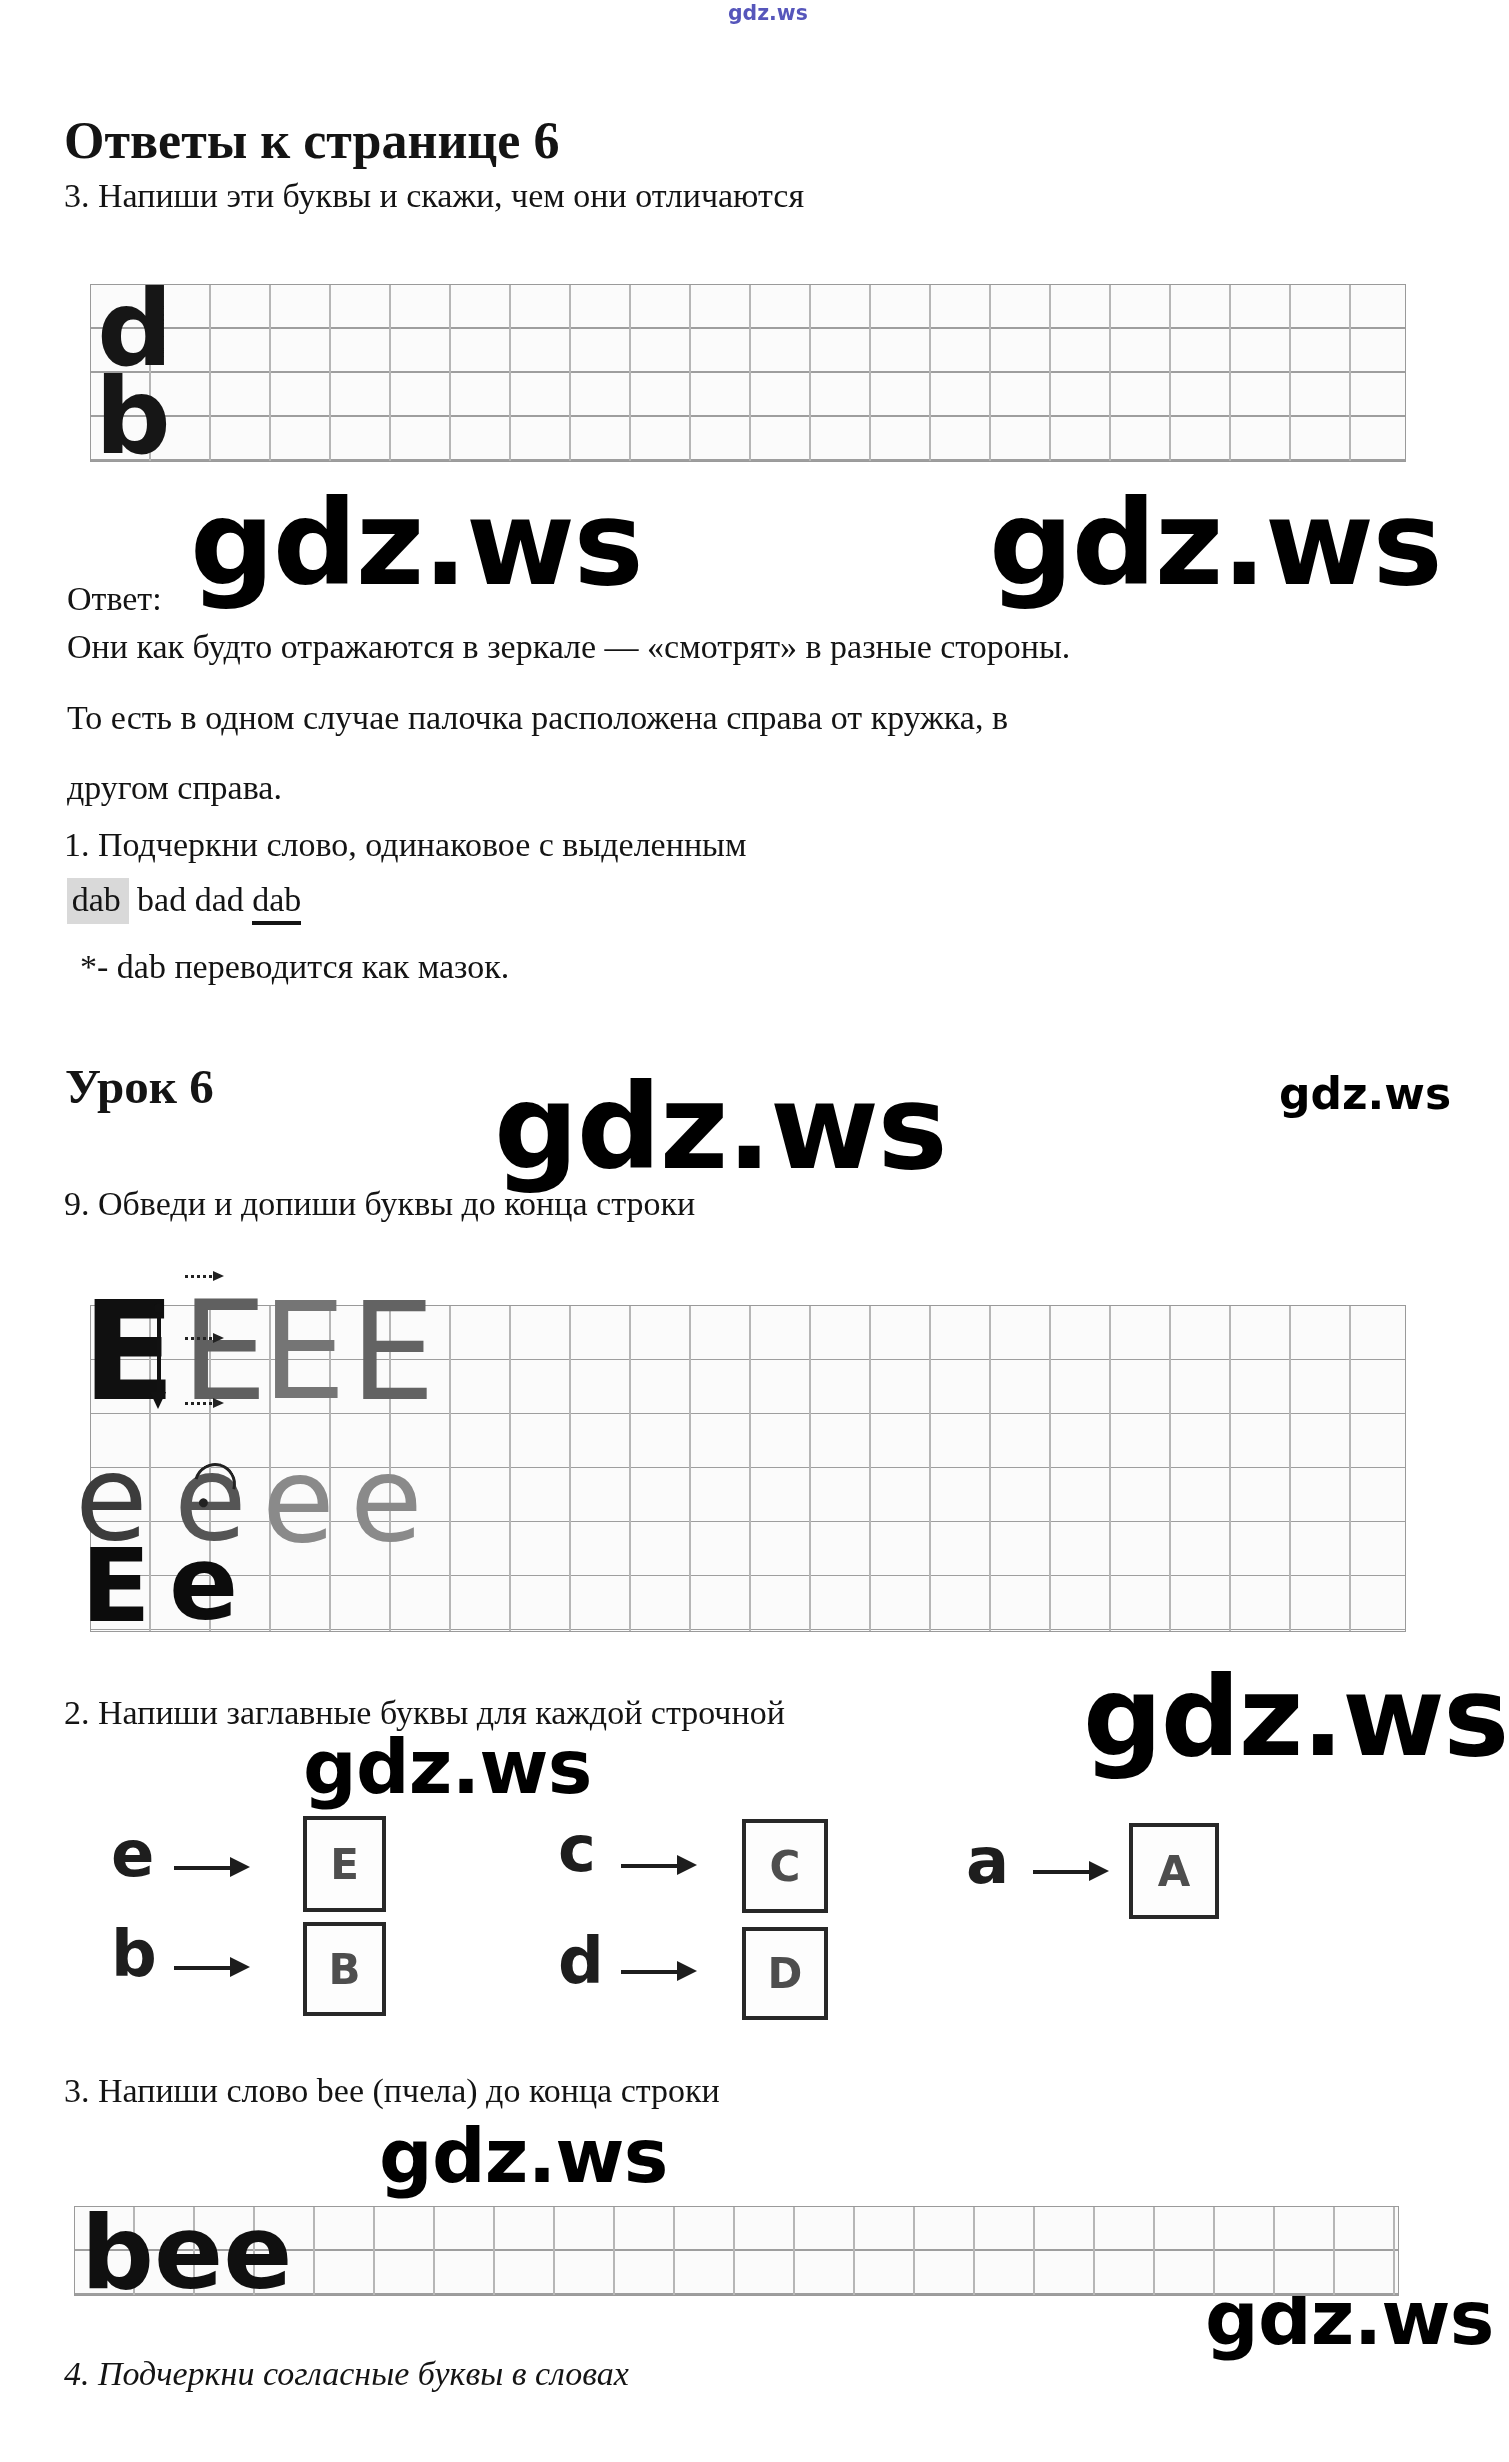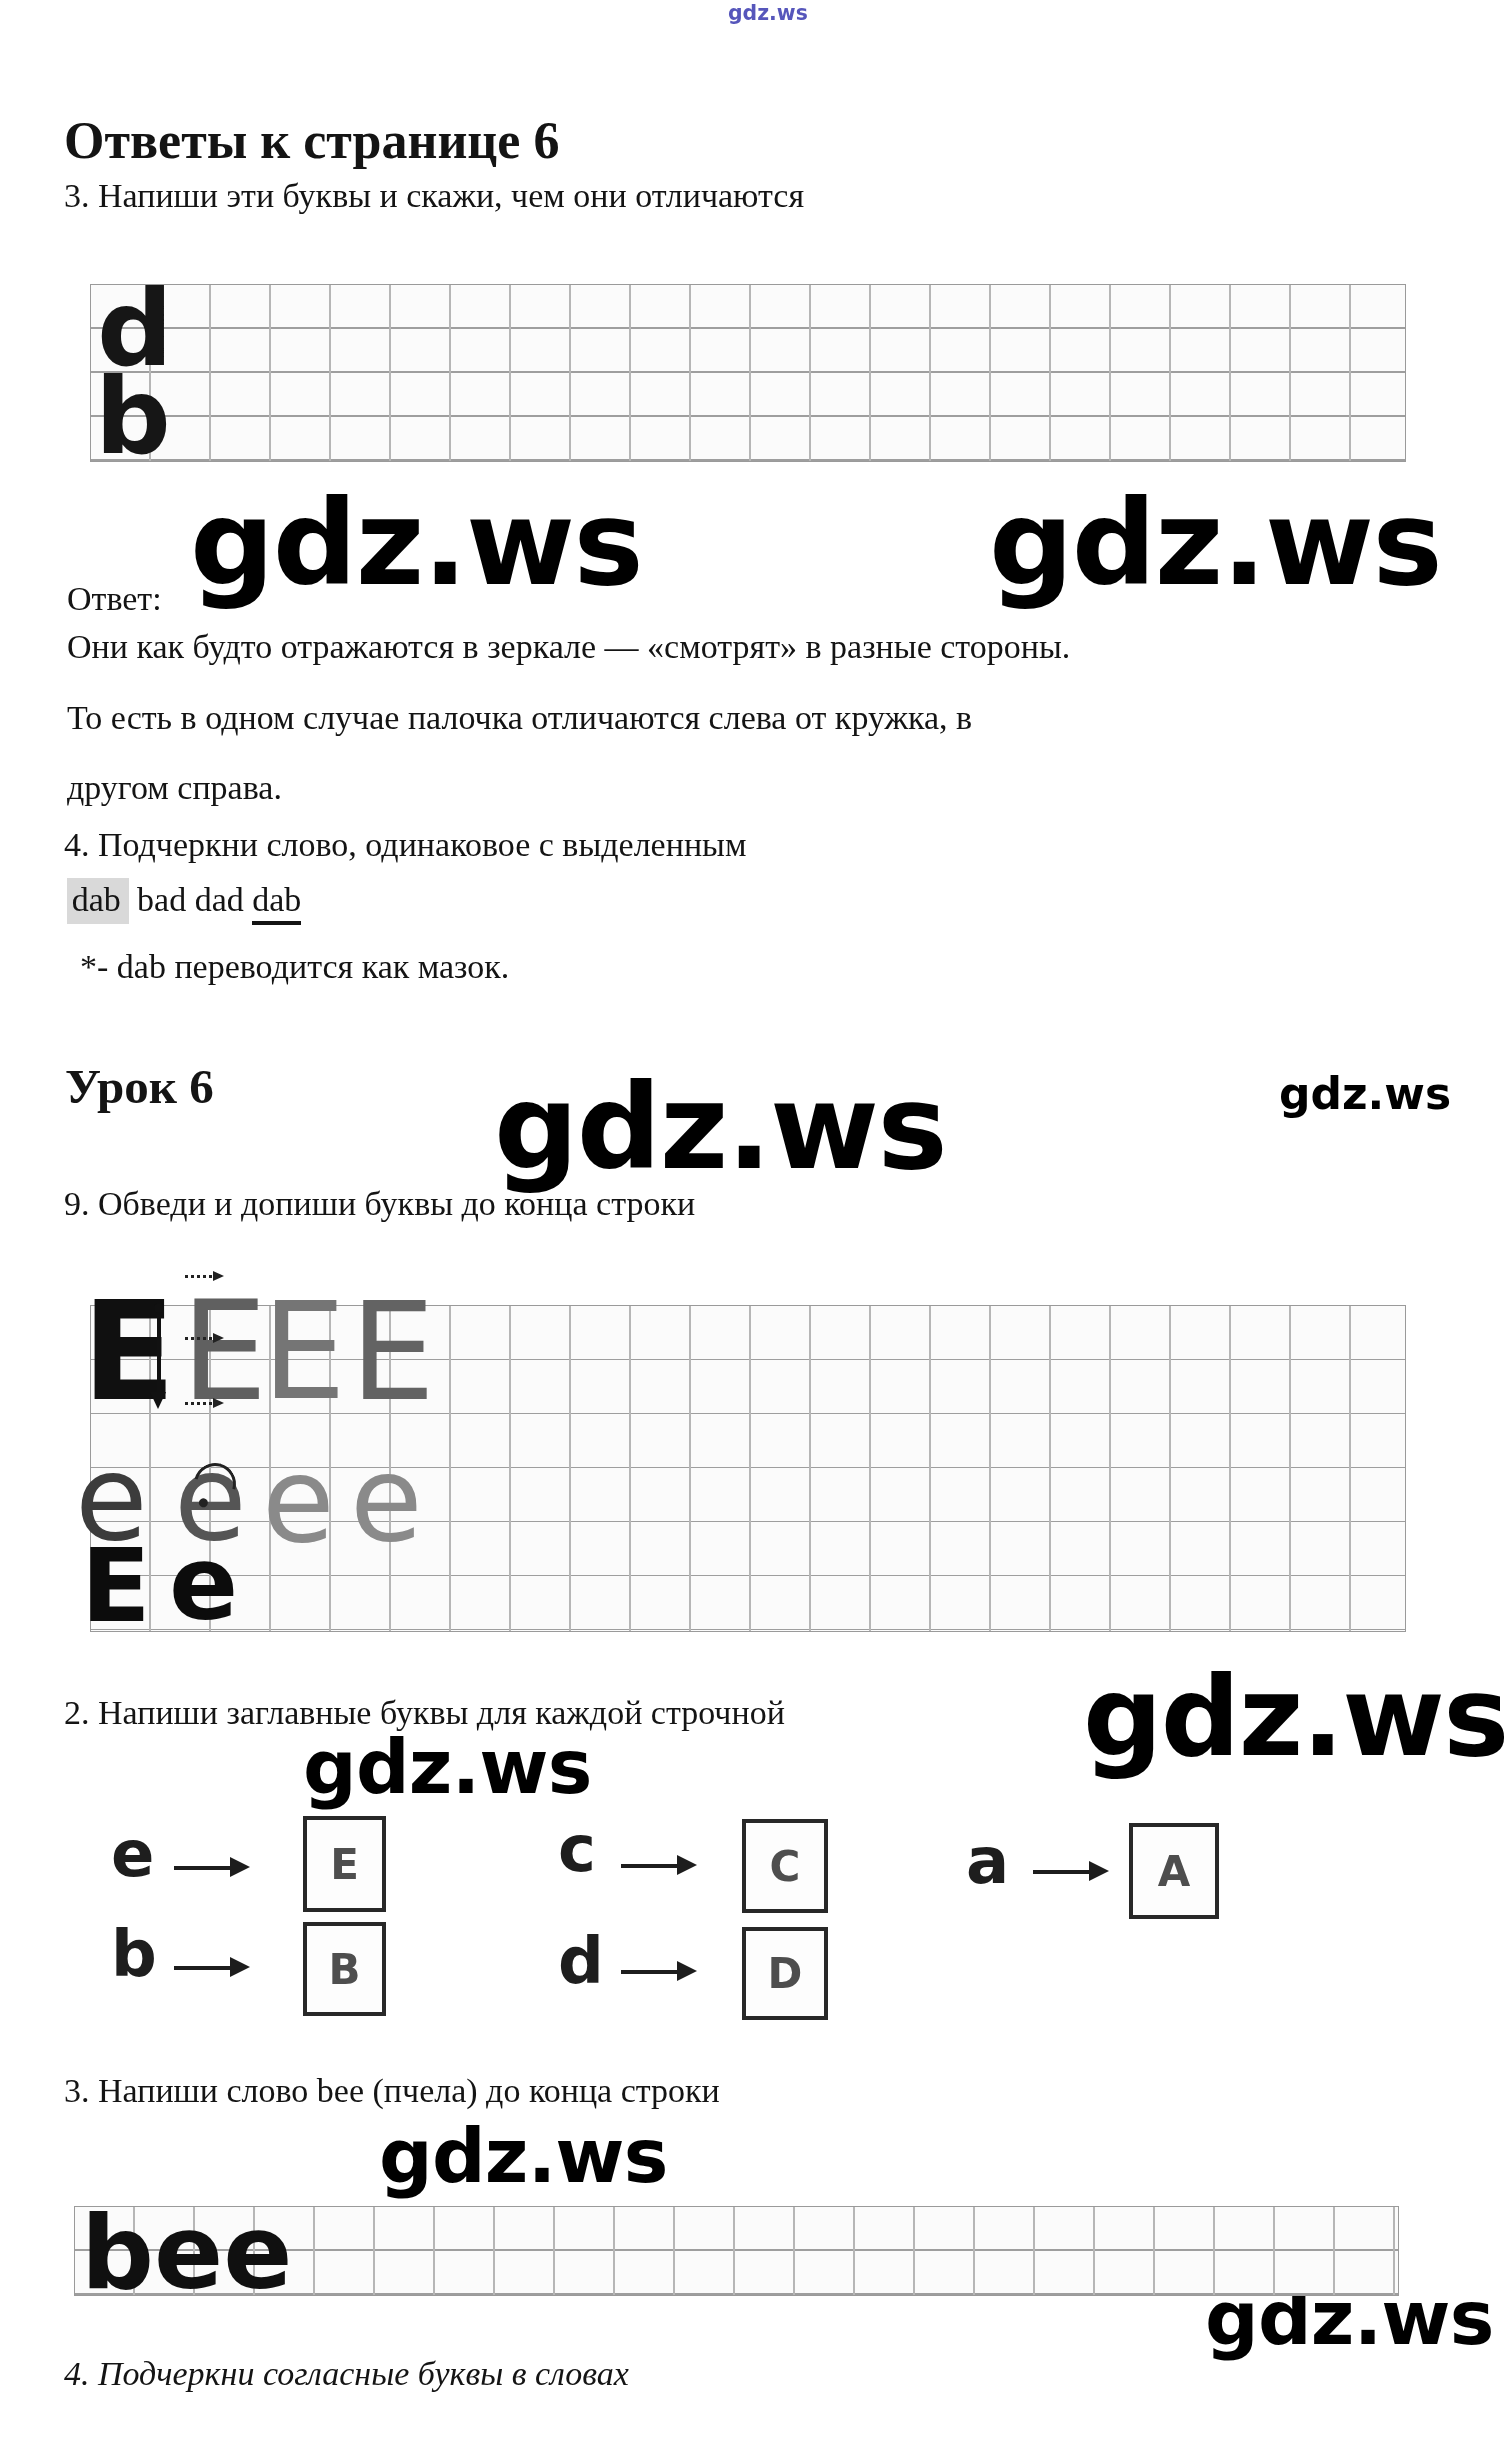--- a/index.html
+++ b/index.html
@@ -79,24 +79,24 @@
 <div class="abs serif h-title" style="left:64px;top:110px;">Ответы к странице 6</div>
 
 <div class="abs serif body-line" style="left:64px;top:176px;">3. Напиши эти буквы и скажи, чем они отличаются</div>
 
 <div class="grid" style="left:90px;top:284px;width:1314px;height:176px;"></div>
 <div class="glyph" style="left:97px;top:276px;font-size:106px;">d</div>
 <div class="glyph" style="left:95px;top:364px;font-size:106px;">b</div>
 
 <div class="abs serif body-line" style="left:67px;top:579px;">Ответ:</div>
 <div class="abs serif body-line" style="left:67px;top:627px;">Они как будто отражаются в зеркале — «смотрят» в разные стороны.</div>
-<div class="abs serif body-line" style="left:67px;top:698px;">То есть в одном случае палочка отличаются слева от кружка, в</div>
+<div class="abs serif body-line" style="left:67px;top:698px;">То есть в одном случае палочка расположена справа от кружка, в</div>
 <div class="abs serif body-line" style="left:67px;top:768px;">другом справа.</div>
 
-<div class="abs serif body-line" style="left:64px;top:825px;">4. Подчеркни слово, одинаковое с выделенным</div>
+<div class="abs serif body-line" style="left:64px;top:825px;">1. Подчеркни слово, одинаковое с выделенным</div>
 <div class="abs serif body-line" style="left:67px;top:880px;"><span class="hl">dab</span><span> bad dad </span><span class="ul">dab</span></div>
 <div class="abs serif body-line" style="left:64px;top:947px;margin-left:16px;">*- dab переводится как мазок.</div>
 
 <div class="abs serif body-line bold" style="left:65px;top:1058px;font-size:49px;">Урок 6</div>
 <div class="abs serif body-line" style="left:64px;top:1184px;">9. Обведи и допиши буквы до конца строки</div>
 
 <div class="grid tall" style="left:90px;top:1305px;width:1314px;height:325px;"></div>
 
 <div class="glyph" style="left:82px;top:1283px;font-size:137px;color:#101010;">E</div>
 <div class="stroke-down" style="left:157px;top:1315px;"></div>

